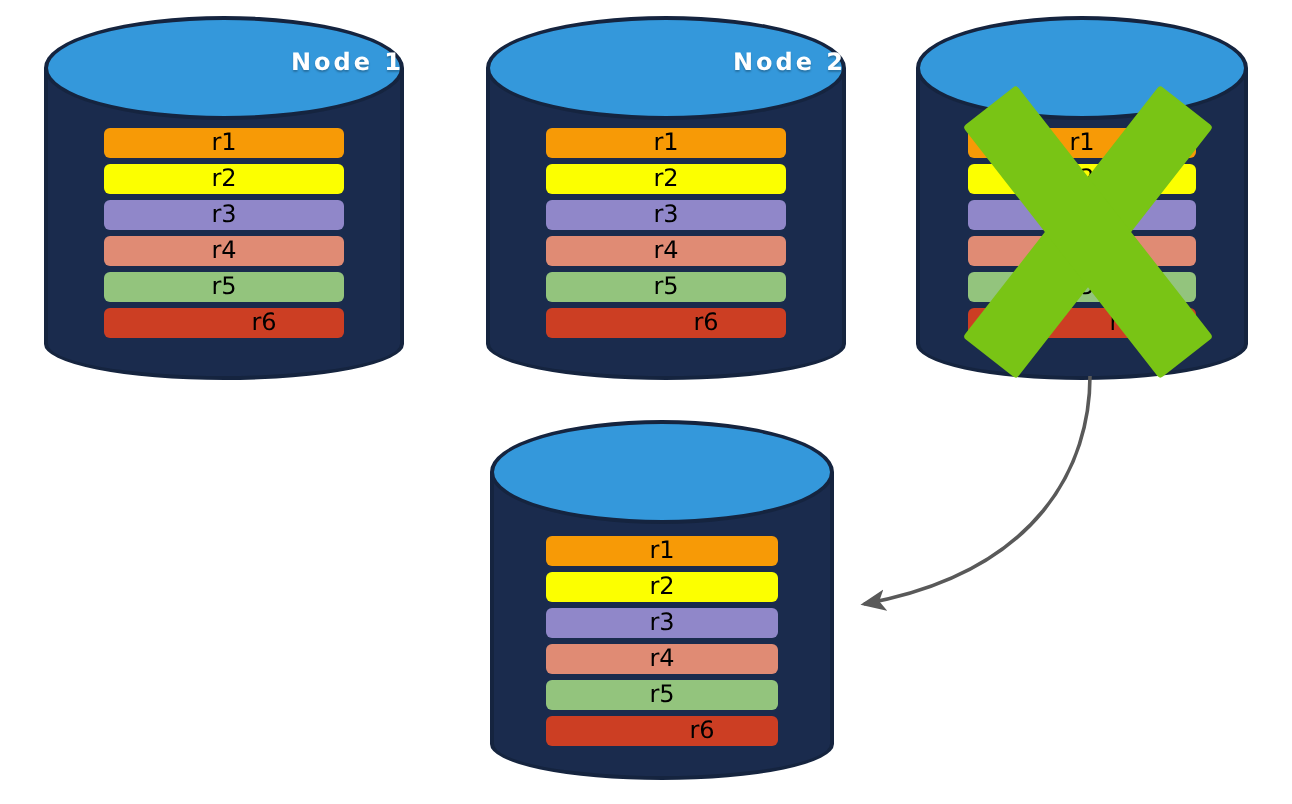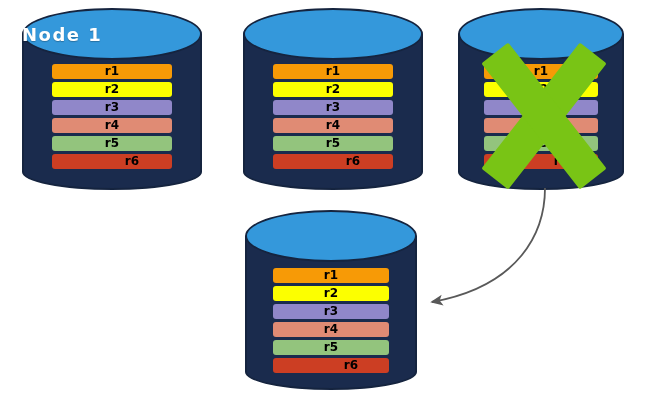--- a/index.html
+++ b/index.html
@@ -42,44 +42,44 @@
     width: 100%;
     background: #3498db;
     border: 2px solid #15243f;
     box-sizing: border-box;
     border-radius: 50% / 50%;
   }
   .node .node-title {
     position: absolute;
     left: 0;
     width: 100%;
-    text-align: left;
+    text-align: right;
     color: #ffffff;
     font-weight: bold;
     letter-spacing: 1.5px;
-    font-size: 18px;
+    font-size: 12px;
     text-shadow: 0 1px 1px rgba(0,0,0,0.25);
     pointer-events: none;
   }
 
   
   .rows {
     position: absolute;
     left: 0;
     width: 100%;
   }
   .row-bar {
     position: relative;
     height: 15px;
     margin-bottom: 3px;
     border-radius: 3px;
     box-sizing: border-box;
     text-align: center;
     font-size: 12px;
-    font-weight: bold;
+    font-weight: normal;
     color: #000000;
     line-height: 15px;
   }
   .row-bar:last-child { margin-bottom: 2px; padding-left: 40px; }
 
   
   .x-mark {
     position: absolute;
     pointer-events: none;
   }
@@ -120,20 +120,21 @@
       <div class="row-bar" style="background:#9087c9;"><span>r3</span></div>
       <div class="row-bar" style="background:#e08b74;"><span>r4</span></div>
       <div class="row-bar" style="background:#93c47d;"><span>r5</span></div>
       <div class="row-bar" style="background:#cc3e23;"><span>r6</span></div>
     </div>
   </div>
 
   <div class="node" style="left:243px; top:8px; width:180px; height:182px;">
     <div class="cyl-body" style="top:26px; height:156px;"></div>
     <div class="cyl-top" style="top:0px; height:52px;"></div>
+    <div class="node-title" style="top:16px;">Node 2</div>
     <div class="rows" style="top:56px; padding:0 30px; box-sizing:border-box;">
       <div class="row-bar" style="background:#f79a06;"><span>r1</span></div>
       <div class="row-bar" style="background:#fcff00;"><span>r2</span></div>
       <div class="row-bar" style="background:#9087c9;"><span>r3</span></div>
       <div class="row-bar" style="background:#e08b74;"><span>r4</span></div>
       <div class="row-bar" style="background:#93c47d;"><span>r5</span></div>
       <div class="row-bar" style="background:#cc3e23;"><span>r6</span></div>
     </div>
   </div>
 

